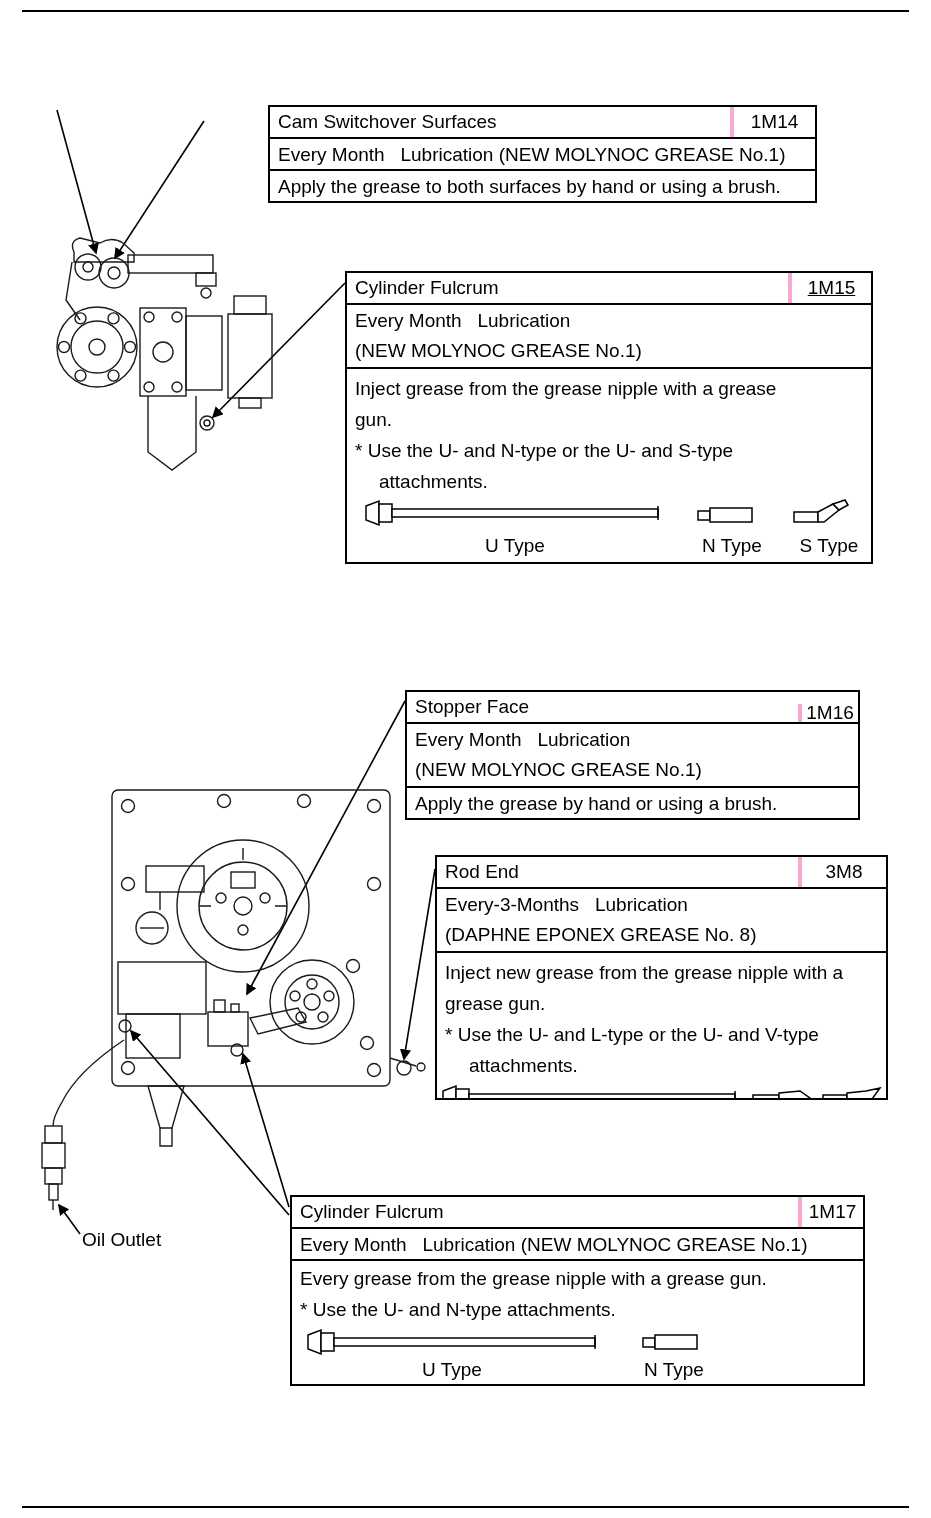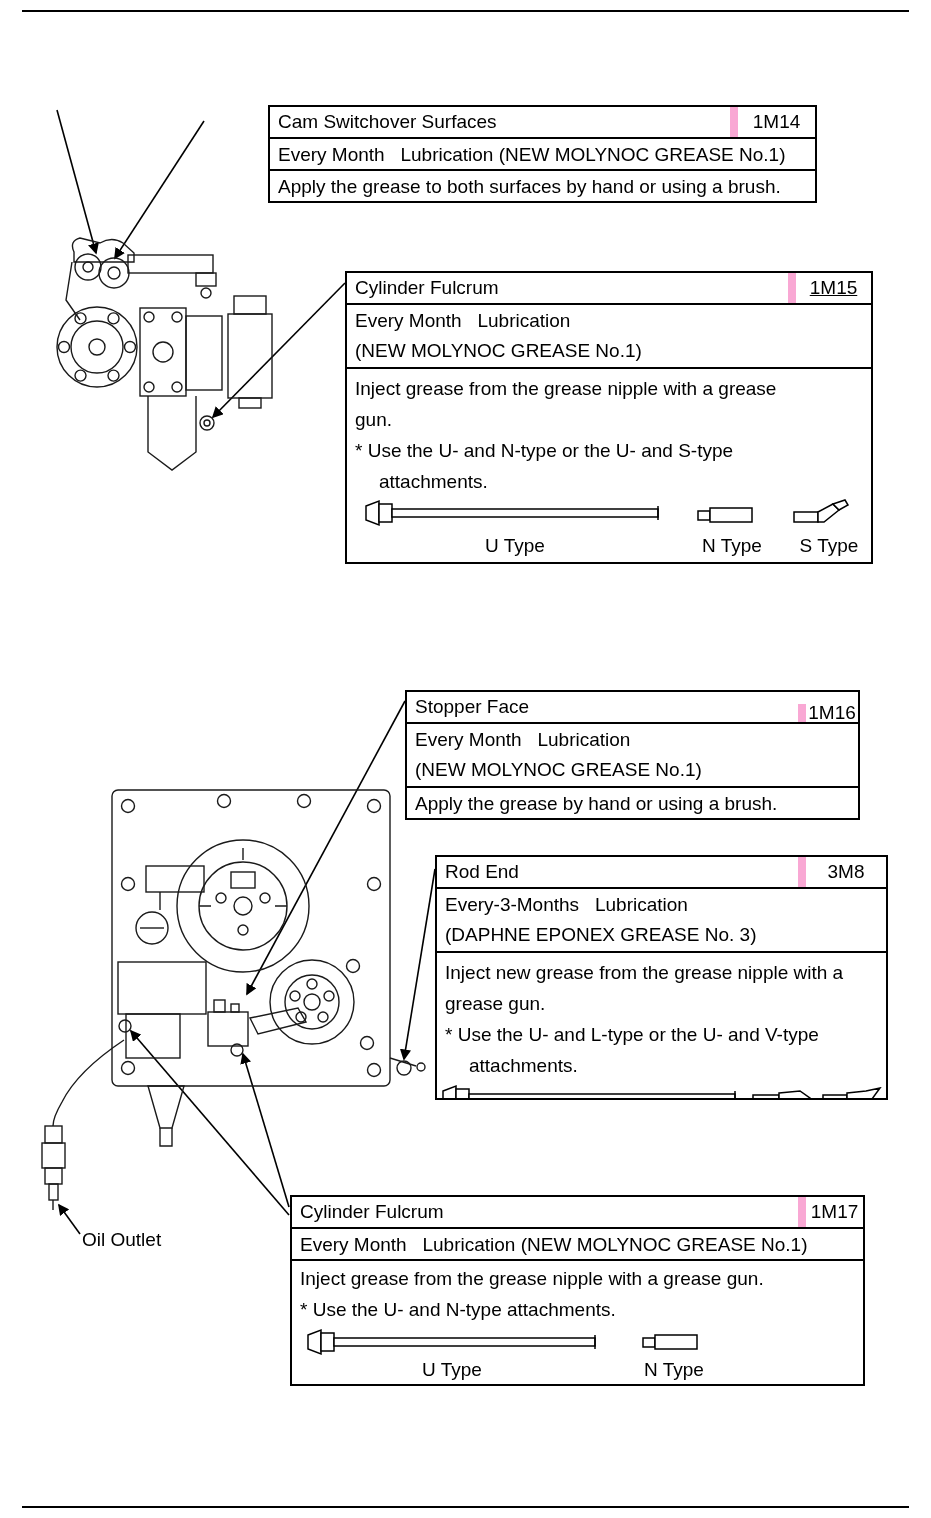--- a/index.html
+++ b/index.html
@@ -8,21 +8,21 @@
     width:931px; height:1518px; position:relative;
     font-family:"Liberation Sans", sans-serif; color:#000;
   }
   .page { position:absolute; inset:0; background:#fff; overflow:hidden; }
   .rule { position:absolute; left:22px; width:887px; height:2px; background:#000; }
   .art  { position:absolute; left:0; top:0; }
 
   .callout { position:absolute; border:2px solid #000; background:#fff; font-size:19px; z-index:2; }
   .hrow { display:flex; height:30px; }
   .hrow .title { flex:1; display:flex; align-items:center; padding-left:8px; white-space:pre; }
-  .hrow .code  { display:flex; align-items:center; justify-content:center; border-left:8px solid #f9a8d4; white-space:pre; }
+  .hrow .code  { display:flex; align-items:center; justify-content:center; border-left:4px solid #f9a8d4; white-space:pre; }
   .row { border-top:2px solid #000; position:relative; overflow:hidden; }
   .line { display:block; line-height:31px; padding-left:8px; white-space:pre-wrap; }
   .sched .line { line-height:30px; }
   .indent { padding-left:32px; }
   .glyph { position:absolute; }
   .typelabel { position:absolute; text-align:center; line-height:22px; white-space:pre; }
 
   .floating-label { position:absolute; font-size:19px; line-height:22px; z-index:2; white-space:pre; }
 </style>
 </head>
@@ -208,21 +208,21 @@
     </div>
   </div>
 
   <div class="callout" style="left:435px; top:855px; width:453px;">
     <div class="hrow">
       <div class="title">Rod End</div>
       <div class="code" style="width:88px;">3M8</div>
     </div>
     <div class="row sched" style="height:64px; padding-top:1px;">
       <span class="line">Every-3-Months   Lubrication</span>
-      <span class="line">(DAPHNE EPONEX GREASE No. 3)</span>
+      <span class="line">(DAPHNE EPONEX GREASE No. 8)</span>
     </div>
     <div class="row" style="height:147px; padding-top:4px;">
       <span class="line">Inject new grease from the grease nipple with a</span>
       <span class="line">grease gun.</span>
       <span class="line">* Use the U- and L-type or the U- and V-type</span>
       <span class="line indent">attachments.</span>
 
       <svg class="glyph" style="left:5px; top:131px;" width="300" height="28" viewBox="0 0 300 28">
         <g stroke="#000" stroke-width="1.5" fill="#fff">
           <polygon points="1,7 14,2 14,26 1,21"></polygon>
@@ -251,21 +251,21 @@
 
   <div class="callout" style="left:290px; top:1195px; width:575px;">
     <div class="hrow">
       <div class="title">Cylinder Fulcrum</div>
       <div class="code" style="width:65px;">1M17</div>
     </div>
     <div class="row" style="height:32px;">
       <span class="line">Every Month   Lubrication (NEW MOLYNOC GREASE No.1)</span>
     </div>
     <div class="row" style="height:125px; padding-top:2px;">
-      <span class="line">Inject grease from the grease nipple with a grease gun.</span>
+      <span class="line">Every grease from the grease nipple with a grease gun.</span>
       <span class="line">* Use the U- and N-type attachments.</span>
 
       <svg class="glyph" style="left:15px; top:67px;" width="295" height="28" viewBox="0 0 295 28">
         <g stroke="#000" stroke-width="1.5" fill="#fff">
           <polygon points="1,7 14,2 14,26 1,21"></polygon>
           <rect x="14" y="5" width="13" height="18"></rect>
           <rect x="27" y="10" width="261" height="8"></rect>
           <line x1="288" y1="7" x2="288" y2="21"></line>
         </g>
       </svg>

